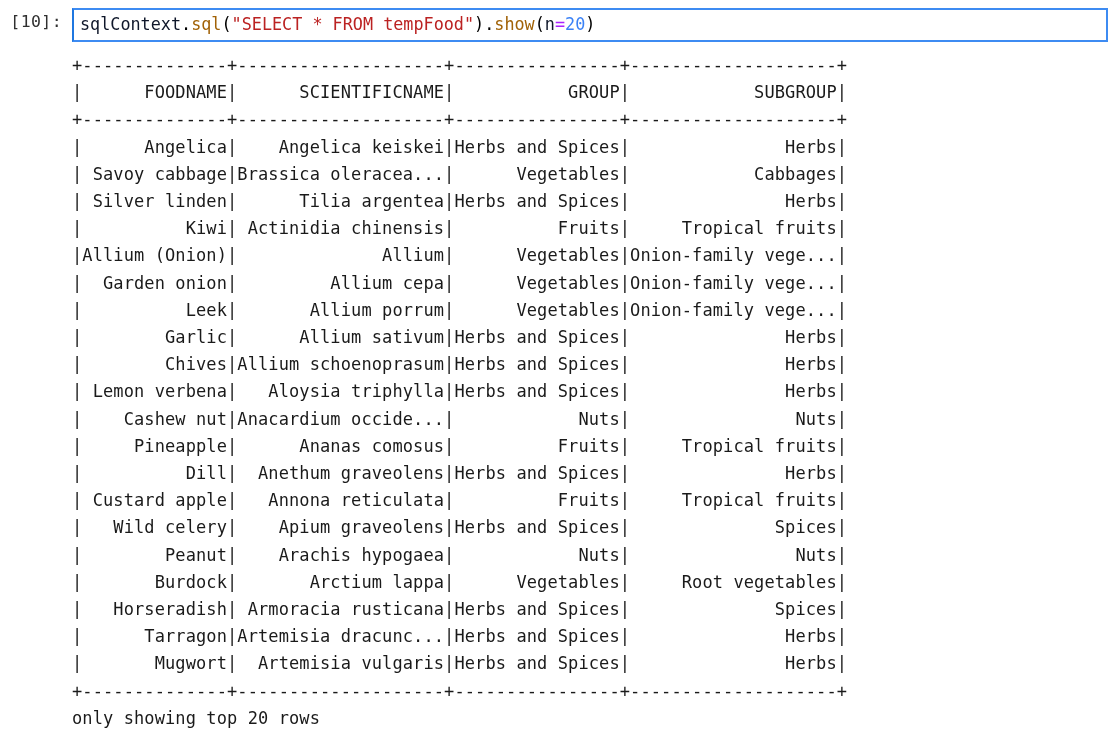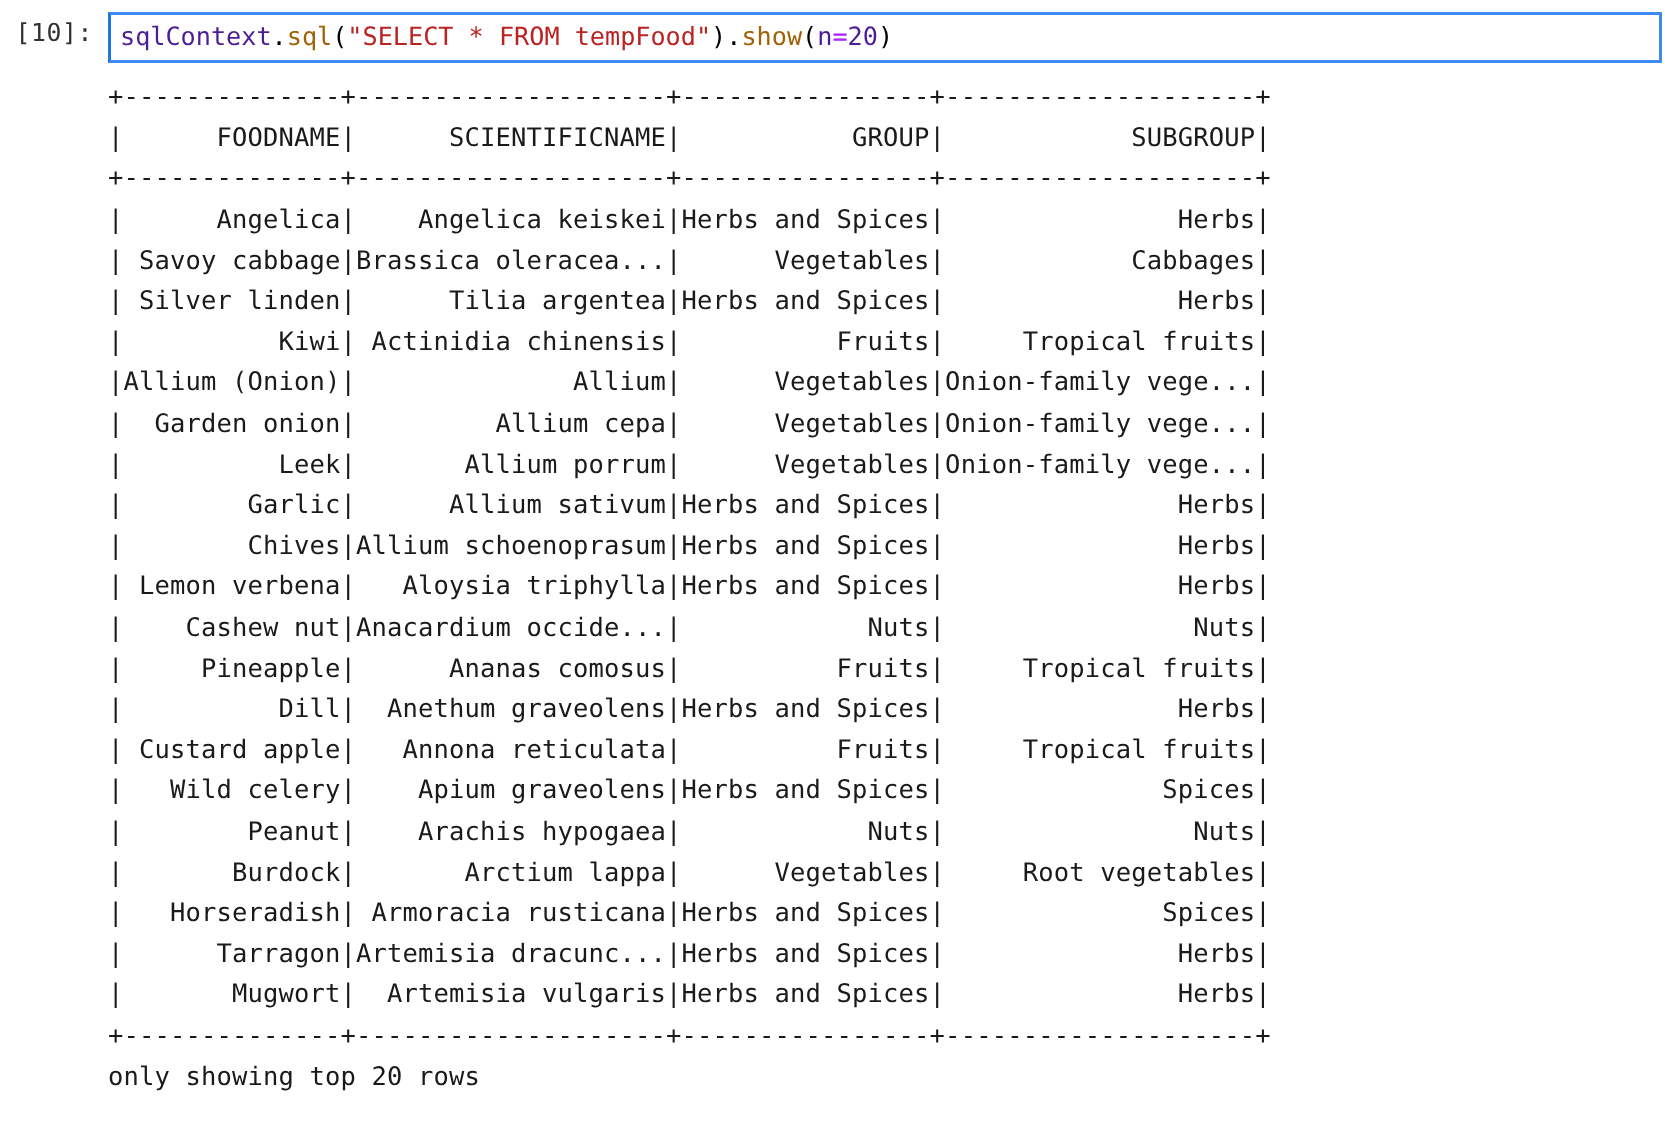--- a/index.html
+++ b/index.html
@@ -56,25 +56,25 @@
 
   .code-line {
     font-family: "DejaVu Sans Mono", monospace;
     font-size: 16.8px;
     line-height: 25px;
     white-space: pre;
     color: #000000;
     letter-spacing: 0px;
   }
 
-  .tok-plain   { color: #4c1d95; }
+  .tok-plain   { color: #0f172a; }
   .tok-fn      { color: #a16207; }
   .tok-str     { color: #bb2222; }
   .tok-op      { color: #aa22ff; }
-  .tok-num     { color: #4c1d95; }
+  .tok-num     { color: #3b82f6; }
   .tok-punct   { color: #000000; }
 
   
   .output-row {
     display: flex;
     align-items: flex-start;
     width: 1110px;
   }
   .output-prompt {
     width: 72px;

